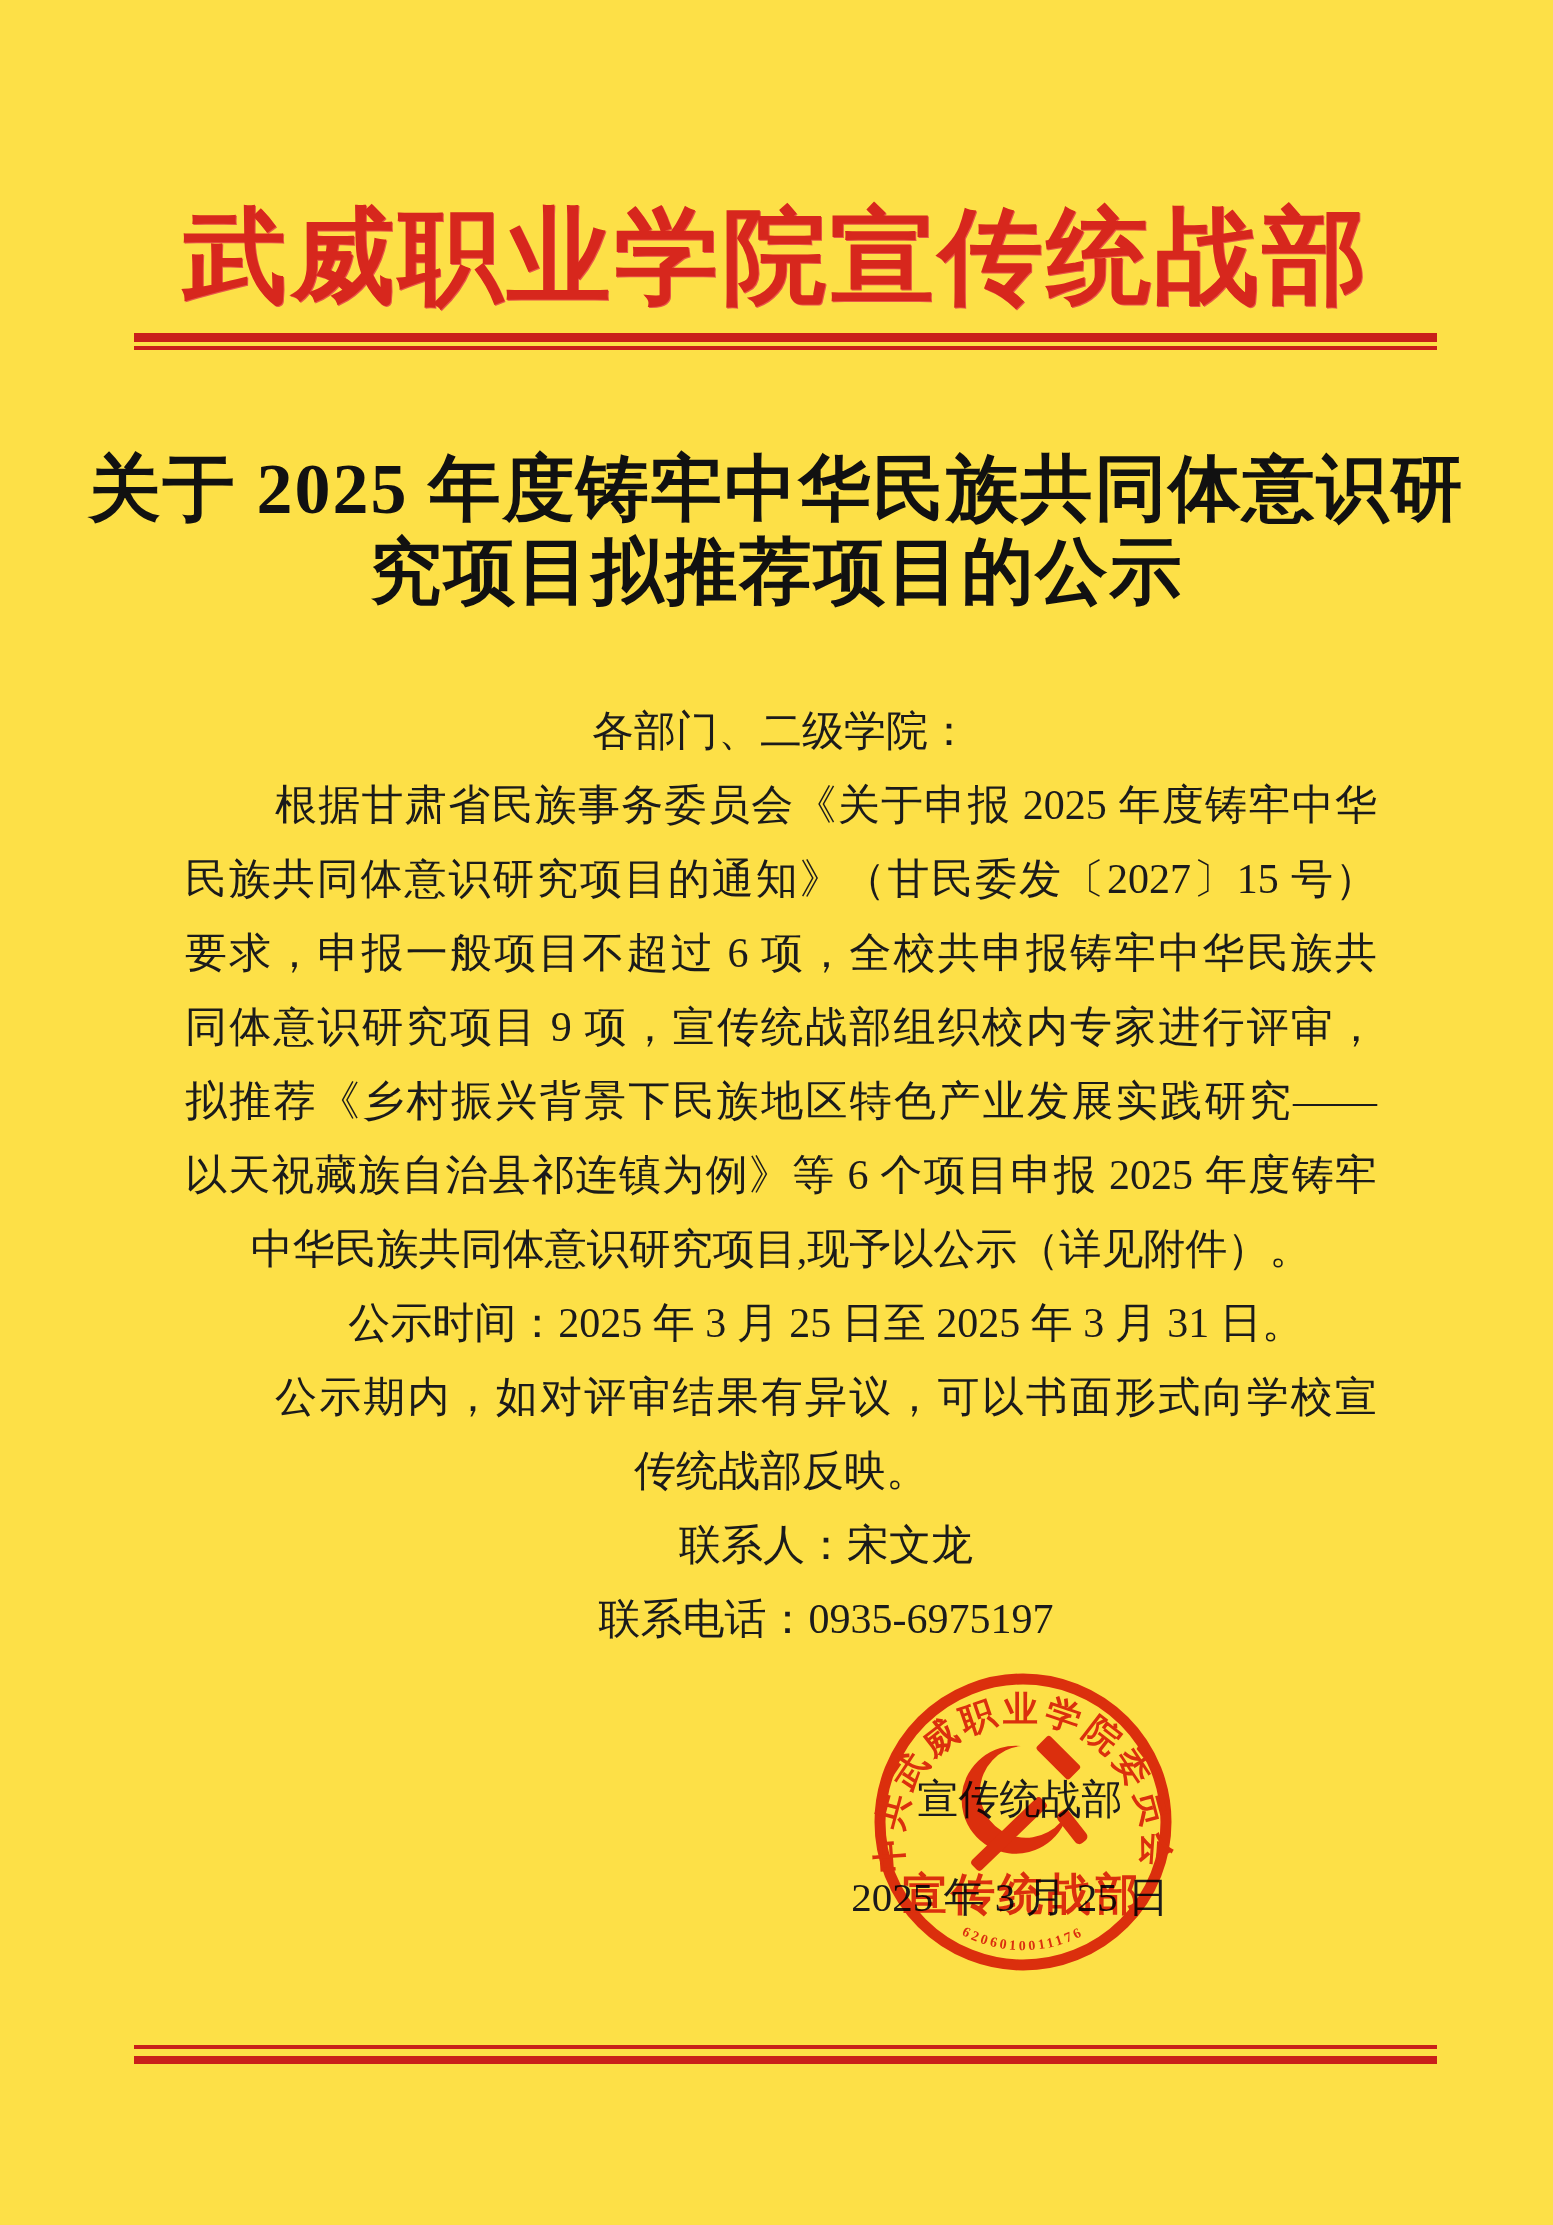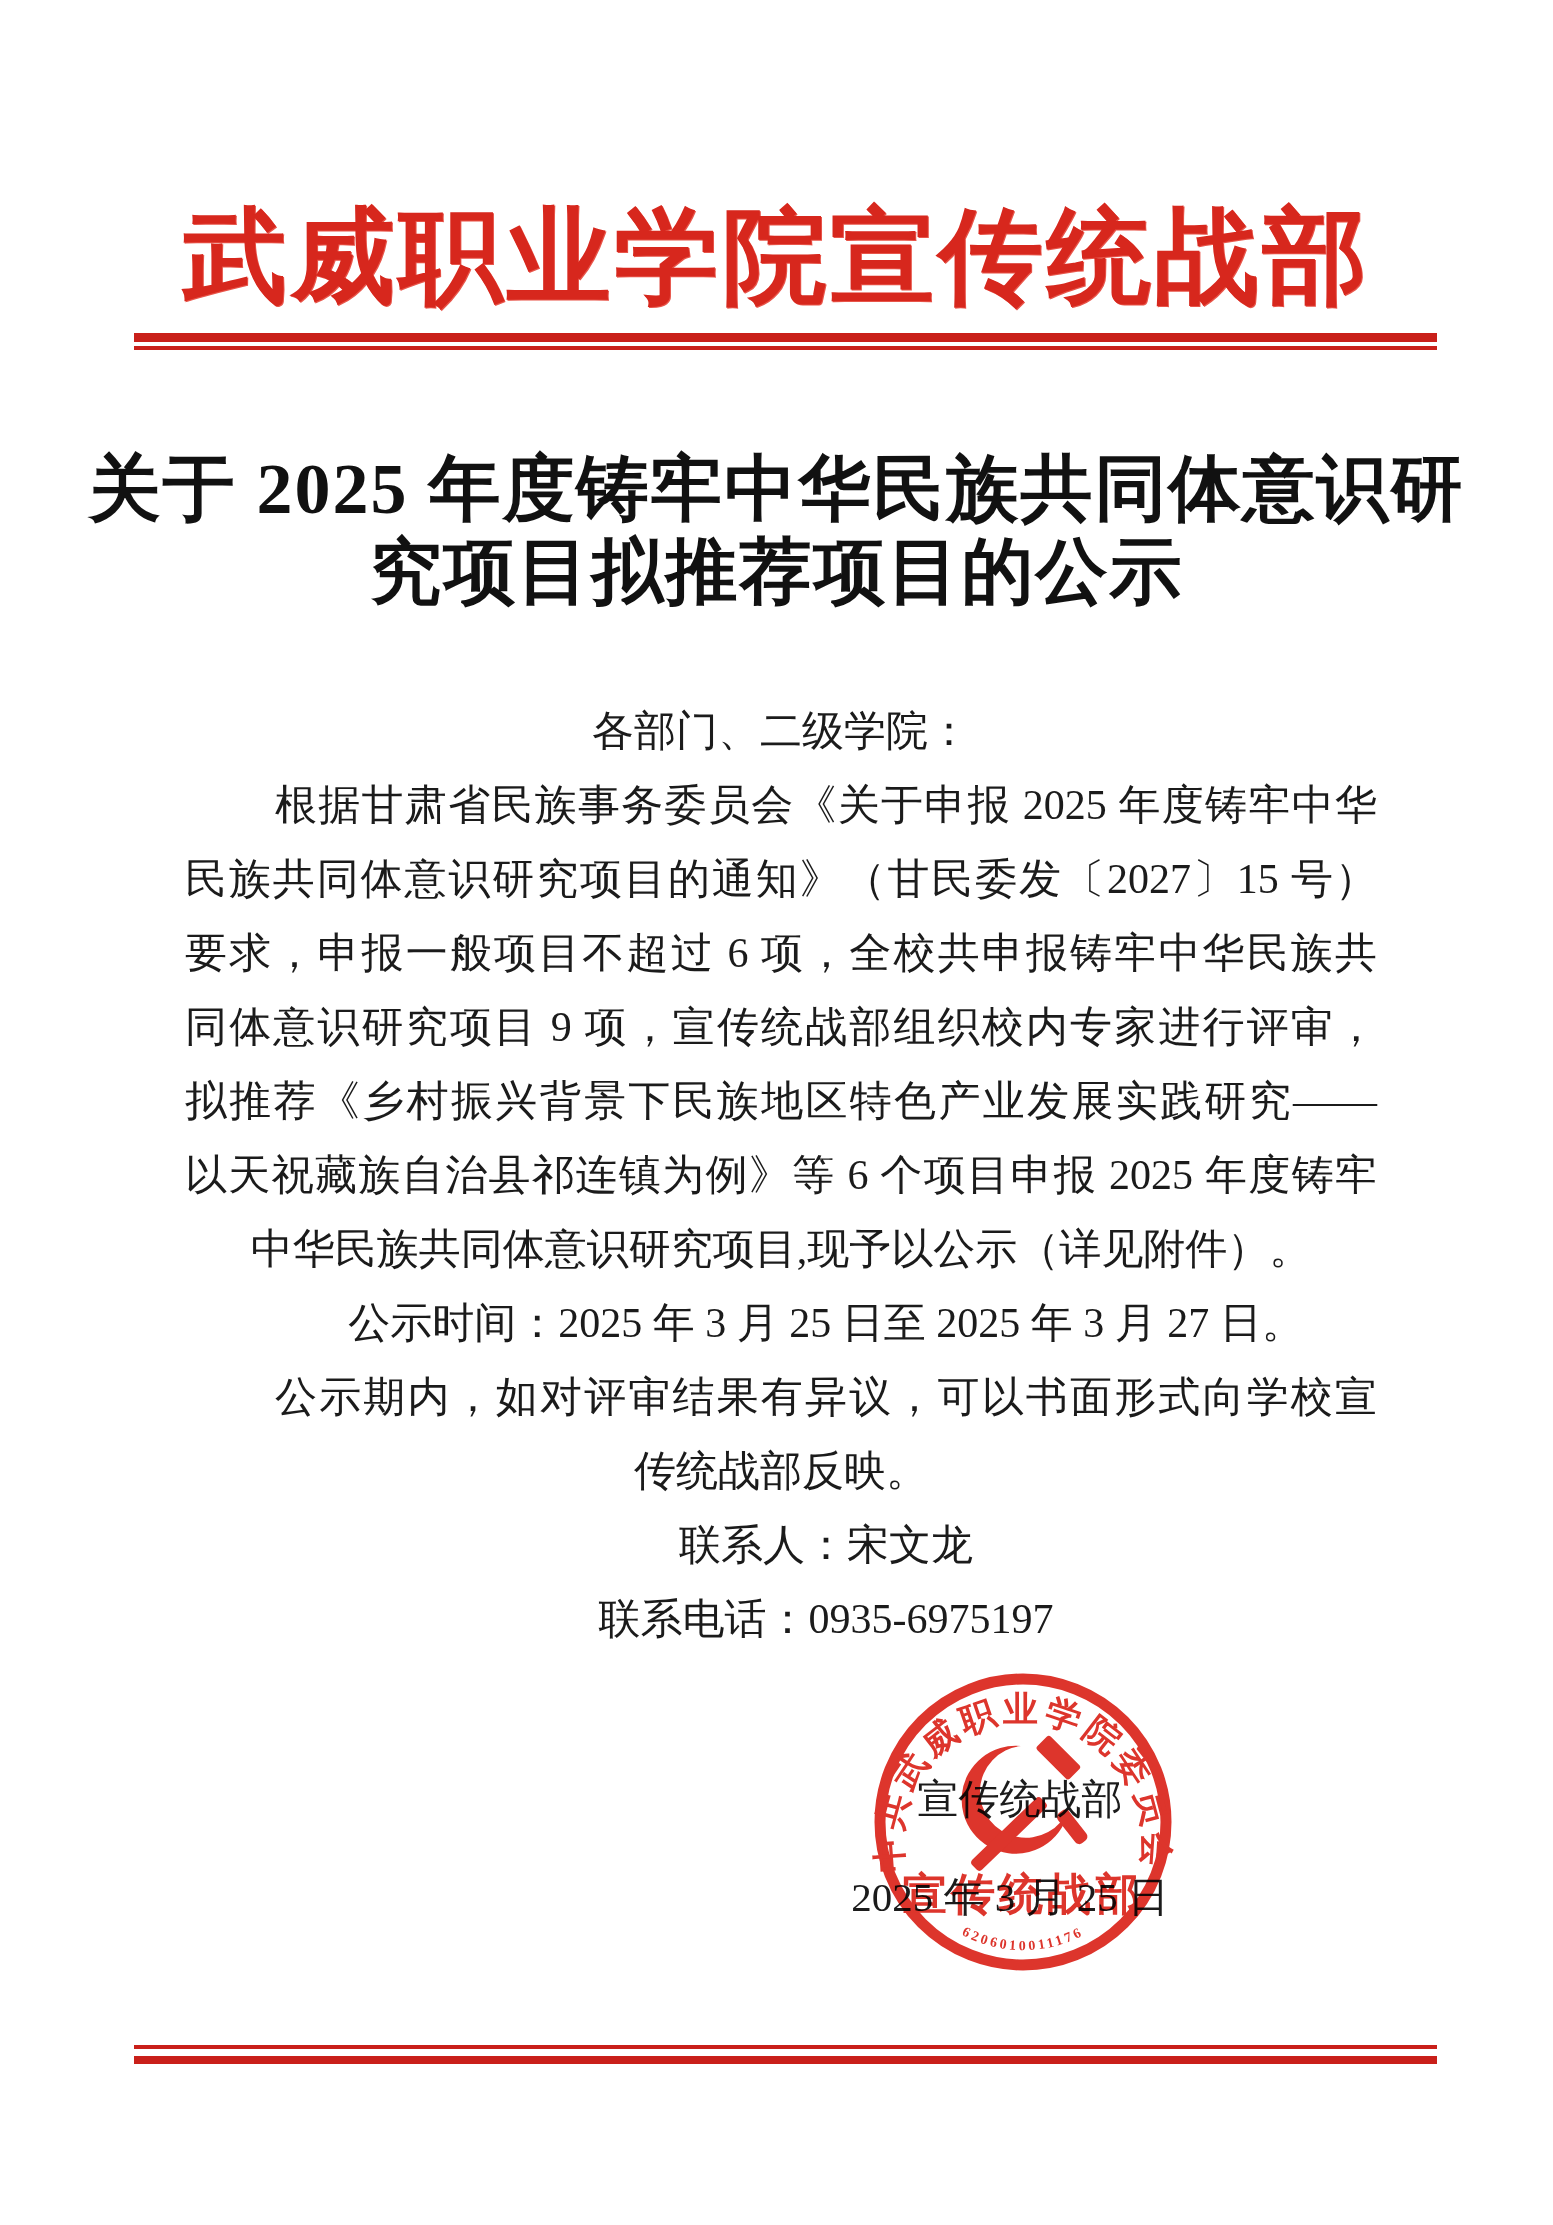--- a/index.html
+++ b/index.html
@@ -1,20 +1,20 @@
 <!DOCTYPE html>
 <html><head>
 <meta charset="utf-8">
 <style>
   html,body{margin:0;padding:0;background:#888;}
   .page{
     position:relative;
     width:1553px;height:2225px;
     margin:0 auto;
-    background:#ffffff;
+    background:#fde047;
     font-family:"Liberation Serif","DejaVu Serif",serif;
     overflow:hidden;
   }
   
   .org-header{
     position:absolute;top:192px;left:0;width:100%;
     text-align:center;
     font-size:104px;line-height:130px;
     font-weight:700;
     letter-spacing:4px;
@@ -78,21 +78,21 @@
 
   <div class="body-block">
     <div class="ln">各部门、二级学院：</div>
     <div class="ln indent fill">根据甘肃省民族事务委员会《关于申报 2025 年度铸牢中华</div>
     <div class="ln fill">民族共同体意识研究项目的通知》（甘民委发〔2027〕15 号）</div>
     <div class="ln fill">要求，申报一般项目不超过 6 项，全校共申报铸牢中华民族共</div>
     <div class="ln fill">同体意识研究项目 9 项，宣传统战部组织校内专家进行评审，</div>
     <div class="ln fill">拟推荐《乡村振兴背景下民族地区特色产业发展实践研究——</div>
     <div class="ln fill">以天祝藏族自治县祁连镇为例》等 6 个项目申报 2025 年度铸牢</div>
     <div class="ln">中华民族共同体意识研究项目,现予以公示（详见附件）。</div>
-    <div class="ln indent">公示时间：2025 年 3 月 25 日至 2025 年 3 月 27 日。</div>
+    <div class="ln indent">公示时间：2025 年 3 月 25 日至 2025 年 3 月 31 日。</div>
     <div class="ln indent fill">公示期内，如对评审结果有异议，可以书面形式向学校宣</div>
     <div class="ln">传统战部反映。</div>
     <div class="ln indent">联系人：宋文龙</div>
     <div class="ln indent">联系电话：0935-6975197</div>
   </div>
 
   <div class="sig-dept">宣传统战部</div>
   <div class="sig-date">2025 年 3 月 25 日</div>
 
   <svg class="stamp" viewBox="0 0 320 320">

